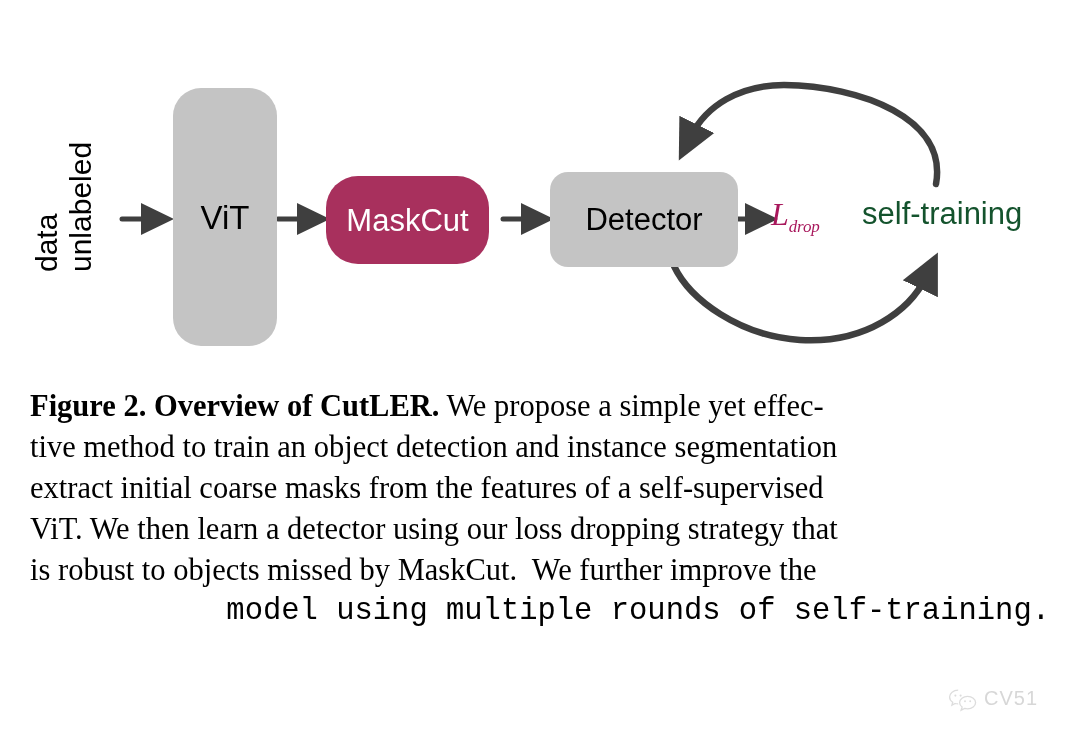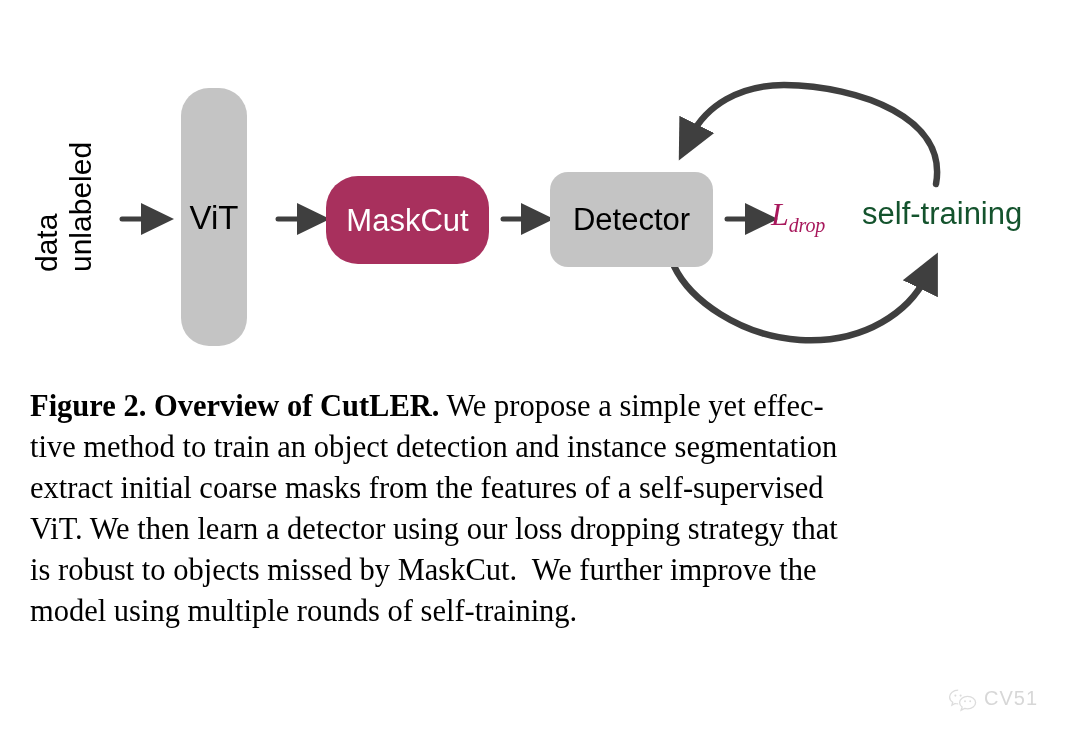--- a/index.html
+++ b/index.html
@@ -45,42 +45,41 @@
     display: flex;
     align-items: center;
     justify-content: center;
     text-align: center;
     line-height: 1;
     white-space: nowrap;
   }
   .node-vit {
     left: 173px;
     top: 88px;
-    width: 66px;
+    width: 104px;
     height: 258px;
     background: #c4c4c4;
     border-radius: 28px;
     color: #000000;
     font-size: 33px;
-    margin-left: 8px;
   }
   .node-maskcut {
     left: 326px;
     top: 176px;
     width: 163px;
     height: 88px;
     background: #a8305d;
     border-radius: 32px;
     color: #ffffff;
     font-size: 31px;
   }
   .node-detector {
     left: 550px;
     top: 172px;
-    width: 163px;
+    width: 188px;
     height: 95px;
     background: #c4c4c4;
     border-radius: 18px;
     color: #000000;
     font-size: 31px;
   }
 
   
   .input-label {
     position: absolute;
@@ -113,21 +112,21 @@
     left: 771px;
     top: 198px;
     color: #a8185c;
     font-family: "Liberation Serif", serif;
     font-style: italic;
     font-size: 32px;
     line-height: 1;
     white-space: nowrap;
   }
   .loss-label .sub {
-    font-size: 20px;
+    font-size: 17px;
     vertical-align: sub;
     letter-spacing: -0.2px;
   }
   .selftrain-label {
     position: absolute;
     left: 862px;
     top: 198px;
     color: #14532d;
     font-size: 31px;
     line-height: 1;
@@ -147,21 +146,22 @@
     text-align: justify;
   }
   .caption .cap-title {
     font-weight: bold;
   }
   .caption .cap-line {
     display: block;
     white-space: pre;
   }
   .cap-last {
-    text-align: left;
+    text-align: right;
+    font-family: Liberation Mono, monospace;
   }
 
   
   .watermark {
     position: absolute;
     left: 948px;
     top: 688px;
     display: flex;
     gap: 6px;
     opacity: 0.88;

